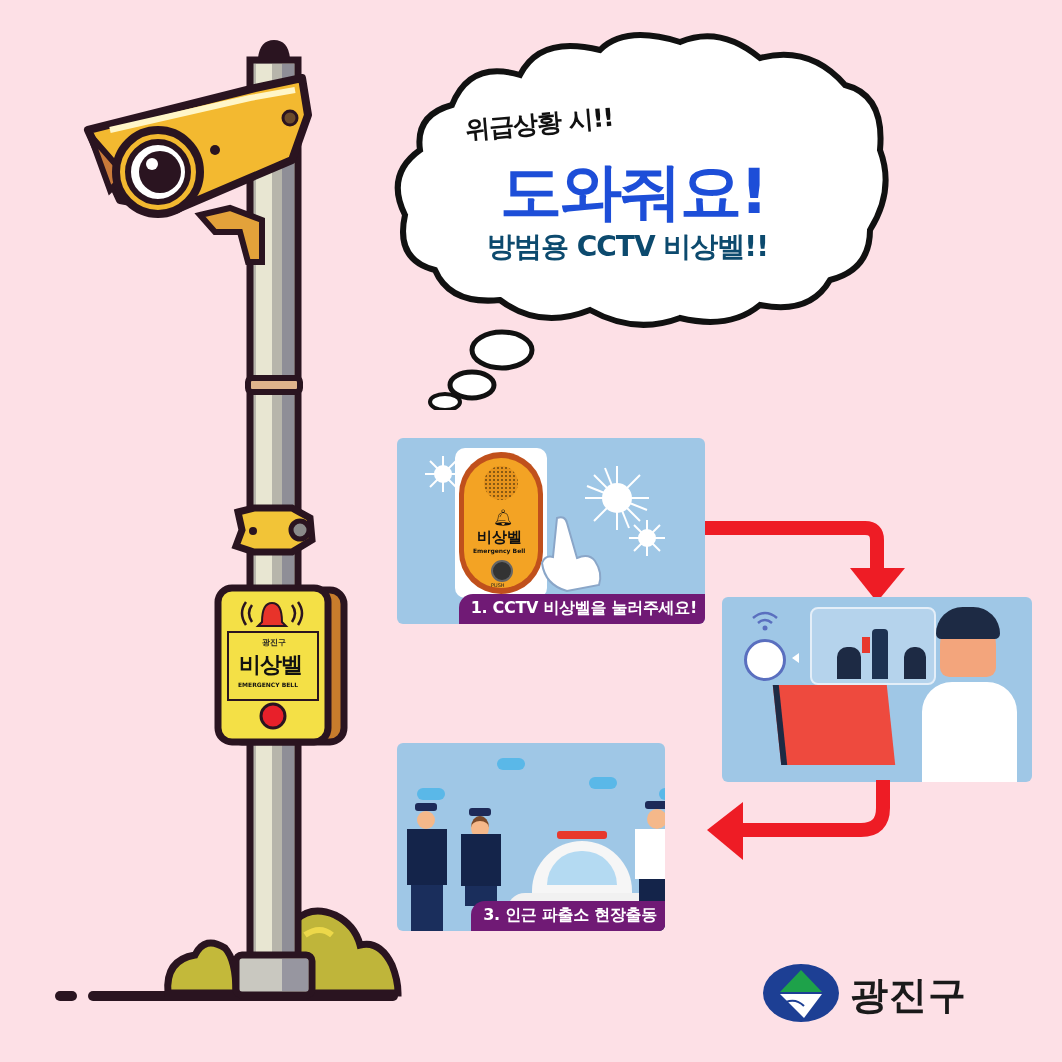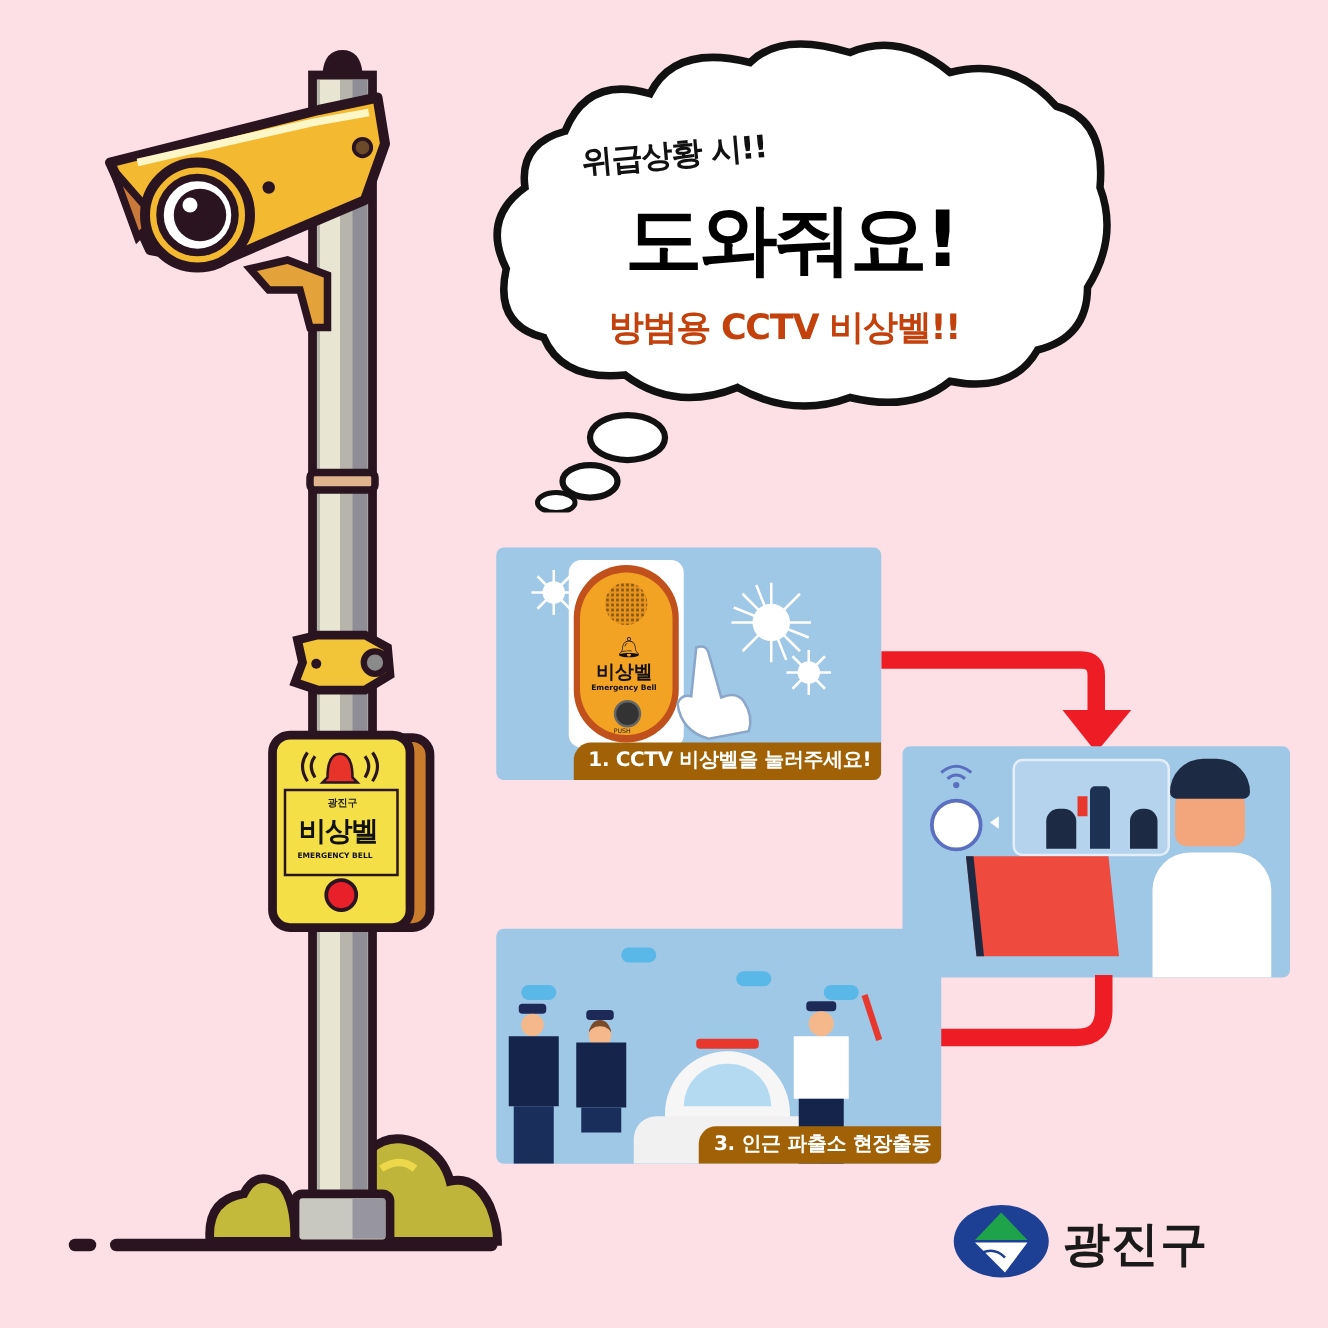--- a/index.html
+++ b/index.html
@@ -1,25 +1,25 @@
 <!DOCTYPE html>
 <html><head>
 <meta charset="utf-8">
 <style>
   html,body{margin:0;padding:0;}
   body{width:1062px;height:1062px;background:#fde0e6;position:relative;overflow:hidden;font-family:"DejaVu Sans","Liberation Sans",sans-serif;}
   .abs{position:absolute;}
   
   .cloud-svg{left:390px;top:30px;}
   .cloud-t1{left:465px;top:107px;font-size:25px;font-weight:bold;color:#111;transform:rotate(-5deg);letter-spacing:-1px;}
-  .cloud-t2{left:500px;top:150px;font-size:62px;font-weight:bold;color:#000000;letter-spacing:-2px;}
-  .cloud-t3{left:487px;top:243px;font-size:28px;font-weight:bold;color:#c2410c;letter-spacing:-1px;}
+  .cloud-t2{left:500px;top:150px;font-size:62px;font-weight:bold;color:#1d4ed8;letter-spacing:-2px;}
+  .cloud-t3{left:487px;top:228px;font-size:28px;font-weight:bold;color:#0c4a6e;letter-spacing:-1px;}
   
   .panel{border-radius:6px;background:#9fc7e6;overflow:hidden;}
-  .caption{position:absolute;right:0;bottom:0;background:#a16207;color:#fff;font-weight:bold;font-size:16px;padding:4px 8px 5px 12px;border-top-left-radius:14px;white-space:nowrap;letter-spacing:-0.3px;}
+  .caption{position:absolute;right:0;bottom:0;background:#701a75;color:#fff;font-weight:bold;font-size:16px;padding:4px 8px 5px 12px;border-top-left-radius:14px;white-space:nowrap;letter-spacing:-0.3px;}
   .logo-text{left:850px;top:970px;font-size:38px;font-weight:bold;color:#1a1a1a;letter-spacing:1px;}
 </style>
 </head>
 <body>
 
 <svg class="abs" style="left:0;top:0" width="470" height="1062" viewBox="0 0 470 1062">
 
   <g>
     <rect x="55" y="991" width="22" height="10" rx="5" fill="#2a1420"></rect>
     <rect x="88" y="991" width="310" height="10" rx="5" fill="#2a1420"></rect>
@@ -156,21 +156,21 @@
     <div class="abs" style="left:-4px;top:-10px;width:64px;height:32px;background:#1d2a44;border-radius:30px 30px 6px 6px;"></div>
   </div>
   <div class="abs" style="left:200px;top:85px;width:95px;height:100px;background:#fff;border-radius:30px 30px 0 0;"></div>
 </div>
 
 <svg class="abs" style="left:705px;top:780px" width="190" height="95" viewBox="0 0 190 95">
   <path d="M178 0 L178 28 Q178 50 156 50 L30 50" stroke="#ee1c25" stroke-width="14" fill="none"></path>
   <polygon points="38,22 38,80 2,50" fill="#ee1c25"></polygon>
 </svg>
 
-<div class="abs panel" style="left:397px;top:743px;width:356px;height:188px;">
+<div class="abs panel" style="left:397px;top:743px;width:268px;height:188px;">
   <div class="abs" style="left:100px;top:15px;width:28px;height:12px;background:#5ab8e8;border-radius:8px;"></div>
   <div class="abs" style="left:20px;top:45px;width:28px;height:12px;background:#5ab8e8;border-radius:8px;"></div>
   <div class="abs" style="left:192px;top:34px;width:28px;height:12px;background:#5ab8e8;border-radius:8px;"></div>
   <div class="abs" style="left:262px;top:45px;width:28px;height:12px;background:#5ab8e8;border-radius:8px;"></div>
 
   <div class="abs" style="left:10px;top:60px;width:40px;height:128px;">
     <div class="abs" style="left:8px;top:0;width:22px;height:8px;background:#1d2a58;border-radius:3px;"></div>
     <div class="abs" style="left:10px;top:8px;width:18px;height:18px;background:#f5b88a;border-radius:50%;"></div>
     <div class="abs" style="left:0;top:26px;width:40px;height:56px;background:#14244a;"></div>
     <div class="abs" style="left:4px;top:82px;width:32px;height:46px;background:#1a2e5c;"></div>

